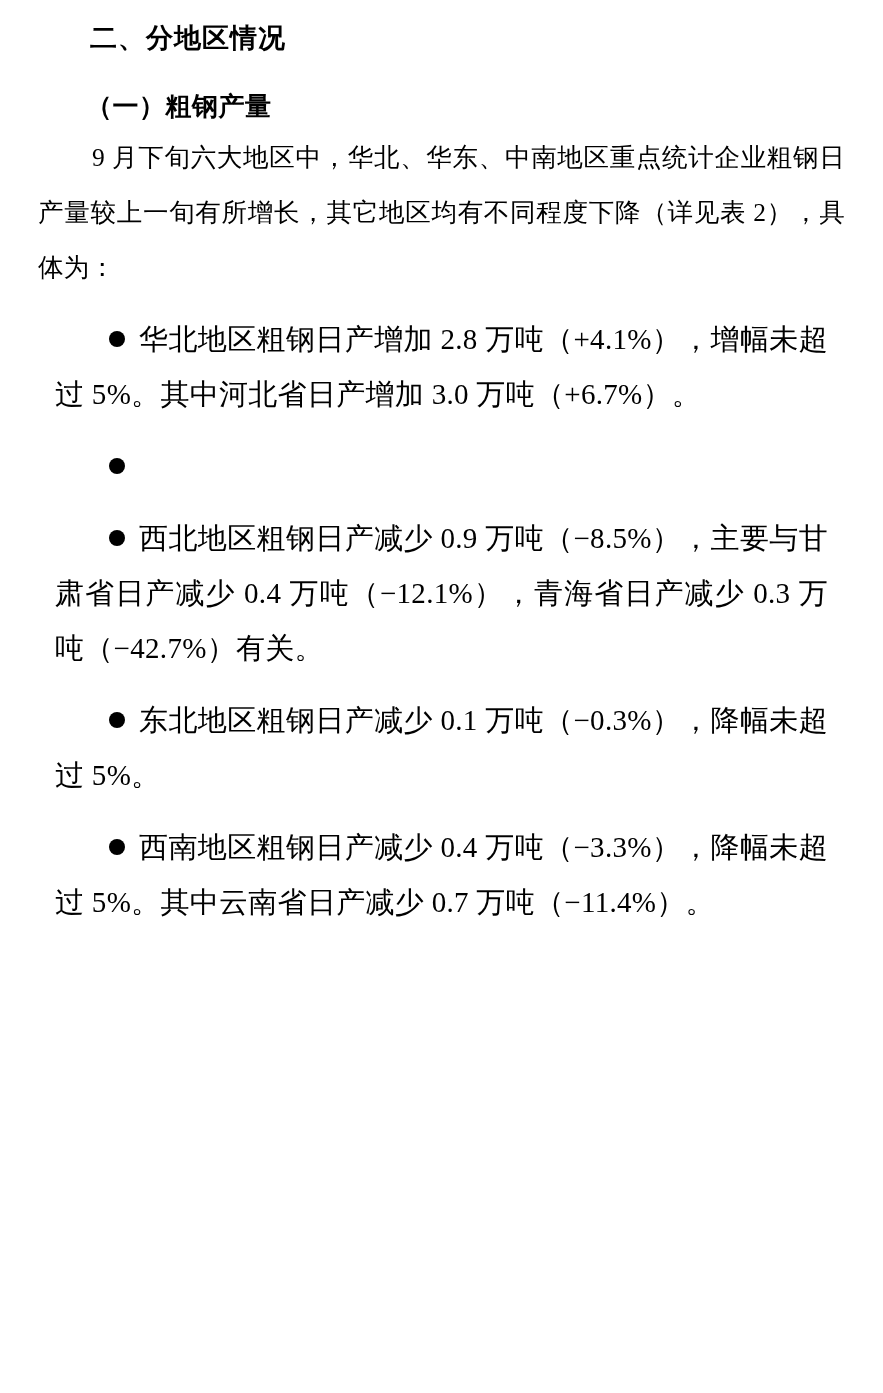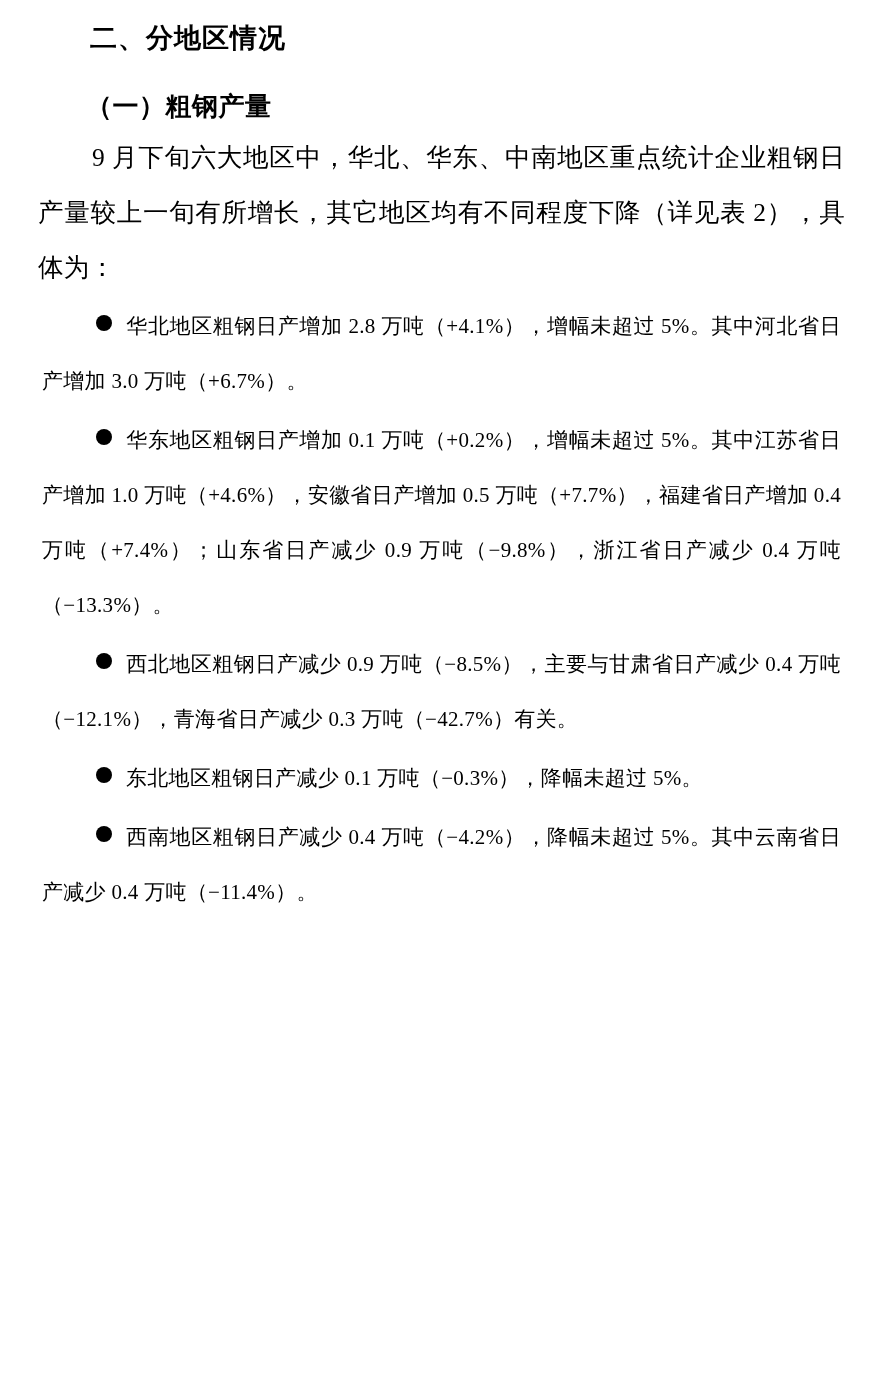--- a/index.html
+++ b/index.html
@@ -41,25 +41,25 @@
   .para {
     font-size: 25.5px;
     line-height: 55px;
     text-align: justify;
     text-justify: inter-ideograph;
     margin: 0;
     text-indent: 54px;
     letter-spacing: 0.3px;
   }
   .bullet-para {
-    font-size: 21px;
+    font-size: 29px;
     line-height: 55px;
     text-align: justify;
     text-justify: inter-ideograph;
-    margin: 4px;
+    margin: 17px;
     text-indent: 54px;
     letter-spacing: 0.3px;
   }
   .bullet-dot {
     display: inline-block;
     width: 16px;
     height: 16px;
     border-radius: 50%;
     background: #000;
     vertical-align: 2px;
@@ -72,22 +72,22 @@
 <div class="page">
 
   <h2 class="h-sec">二、分地区情况</h2>
 
   <h3 class="h-sub">（一）粗钢产量</h3>
 
   <p class="para">9 月下旬六大地区中，华北、华东、中南地区重点统计企业粗钢日产量较上一旬有所增长，其它地区均有不同程度下降（详见表 2），具体为：</p>
 
   <p class="bullet-para"><span class="bullet-dot"></span><span>华北地区粗钢日产增加 2.8 万吨（+4.1%），增幅未超过 5%。其中河北省日产增加 3.0 万吨（+6.7%）。</span></p>
 
-  <p class="bullet-para"><span class="bullet-dot"></span><span>华东地区粗钢日产增加 0.1 万吨（+0.2%），增幅未超过 5%。其中江苏省日产增加 1.0 万吨（+4.6%），安徽省日产增加 0.5 万吨（+7.7%），福建省日产增加 0.4 万吨（+7.4%）；山东省日产减少 0.9 万吨（−9.8%），浙江省日产减少 0.4 万吨（−13.3%）。</span></p>
+  <p class="bullet-para"><span class="bullet-dot"></span></p>
 
 
   <p class="bullet-para"><span class="bullet-dot"></span><span>西北地区粗钢日产减少 0.9 万吨（−8.5%），主要与甘肃省日产减少 0.4 万吨（−12.1%），青海省日产减少 0.3 万吨（−42.7%）有关。</span></p>
 
   <p class="bullet-para"><span class="bullet-dot"></span><span>东北地区粗钢日产减少 0.1 万吨（−0.3%），降幅未超过 5%。</span></p>
 
-  <p class="bullet-para"><span class="bullet-dot"></span><span>西南地区粗钢日产减少 0.4 万吨（−4.2%），降幅未超过 5%。其中云南省日产减少 0.4 万吨（−11.4%）。</span></p>
+  <p class="bullet-para"><span class="bullet-dot"></span><span>西南地区粗钢日产减少 0.4 万吨（−3.3%），降幅未超过 5%。其中云南省日产减少 0.7 万吨（−11.4%）。</span></p>
 
 </div>
 
 </body></html>

